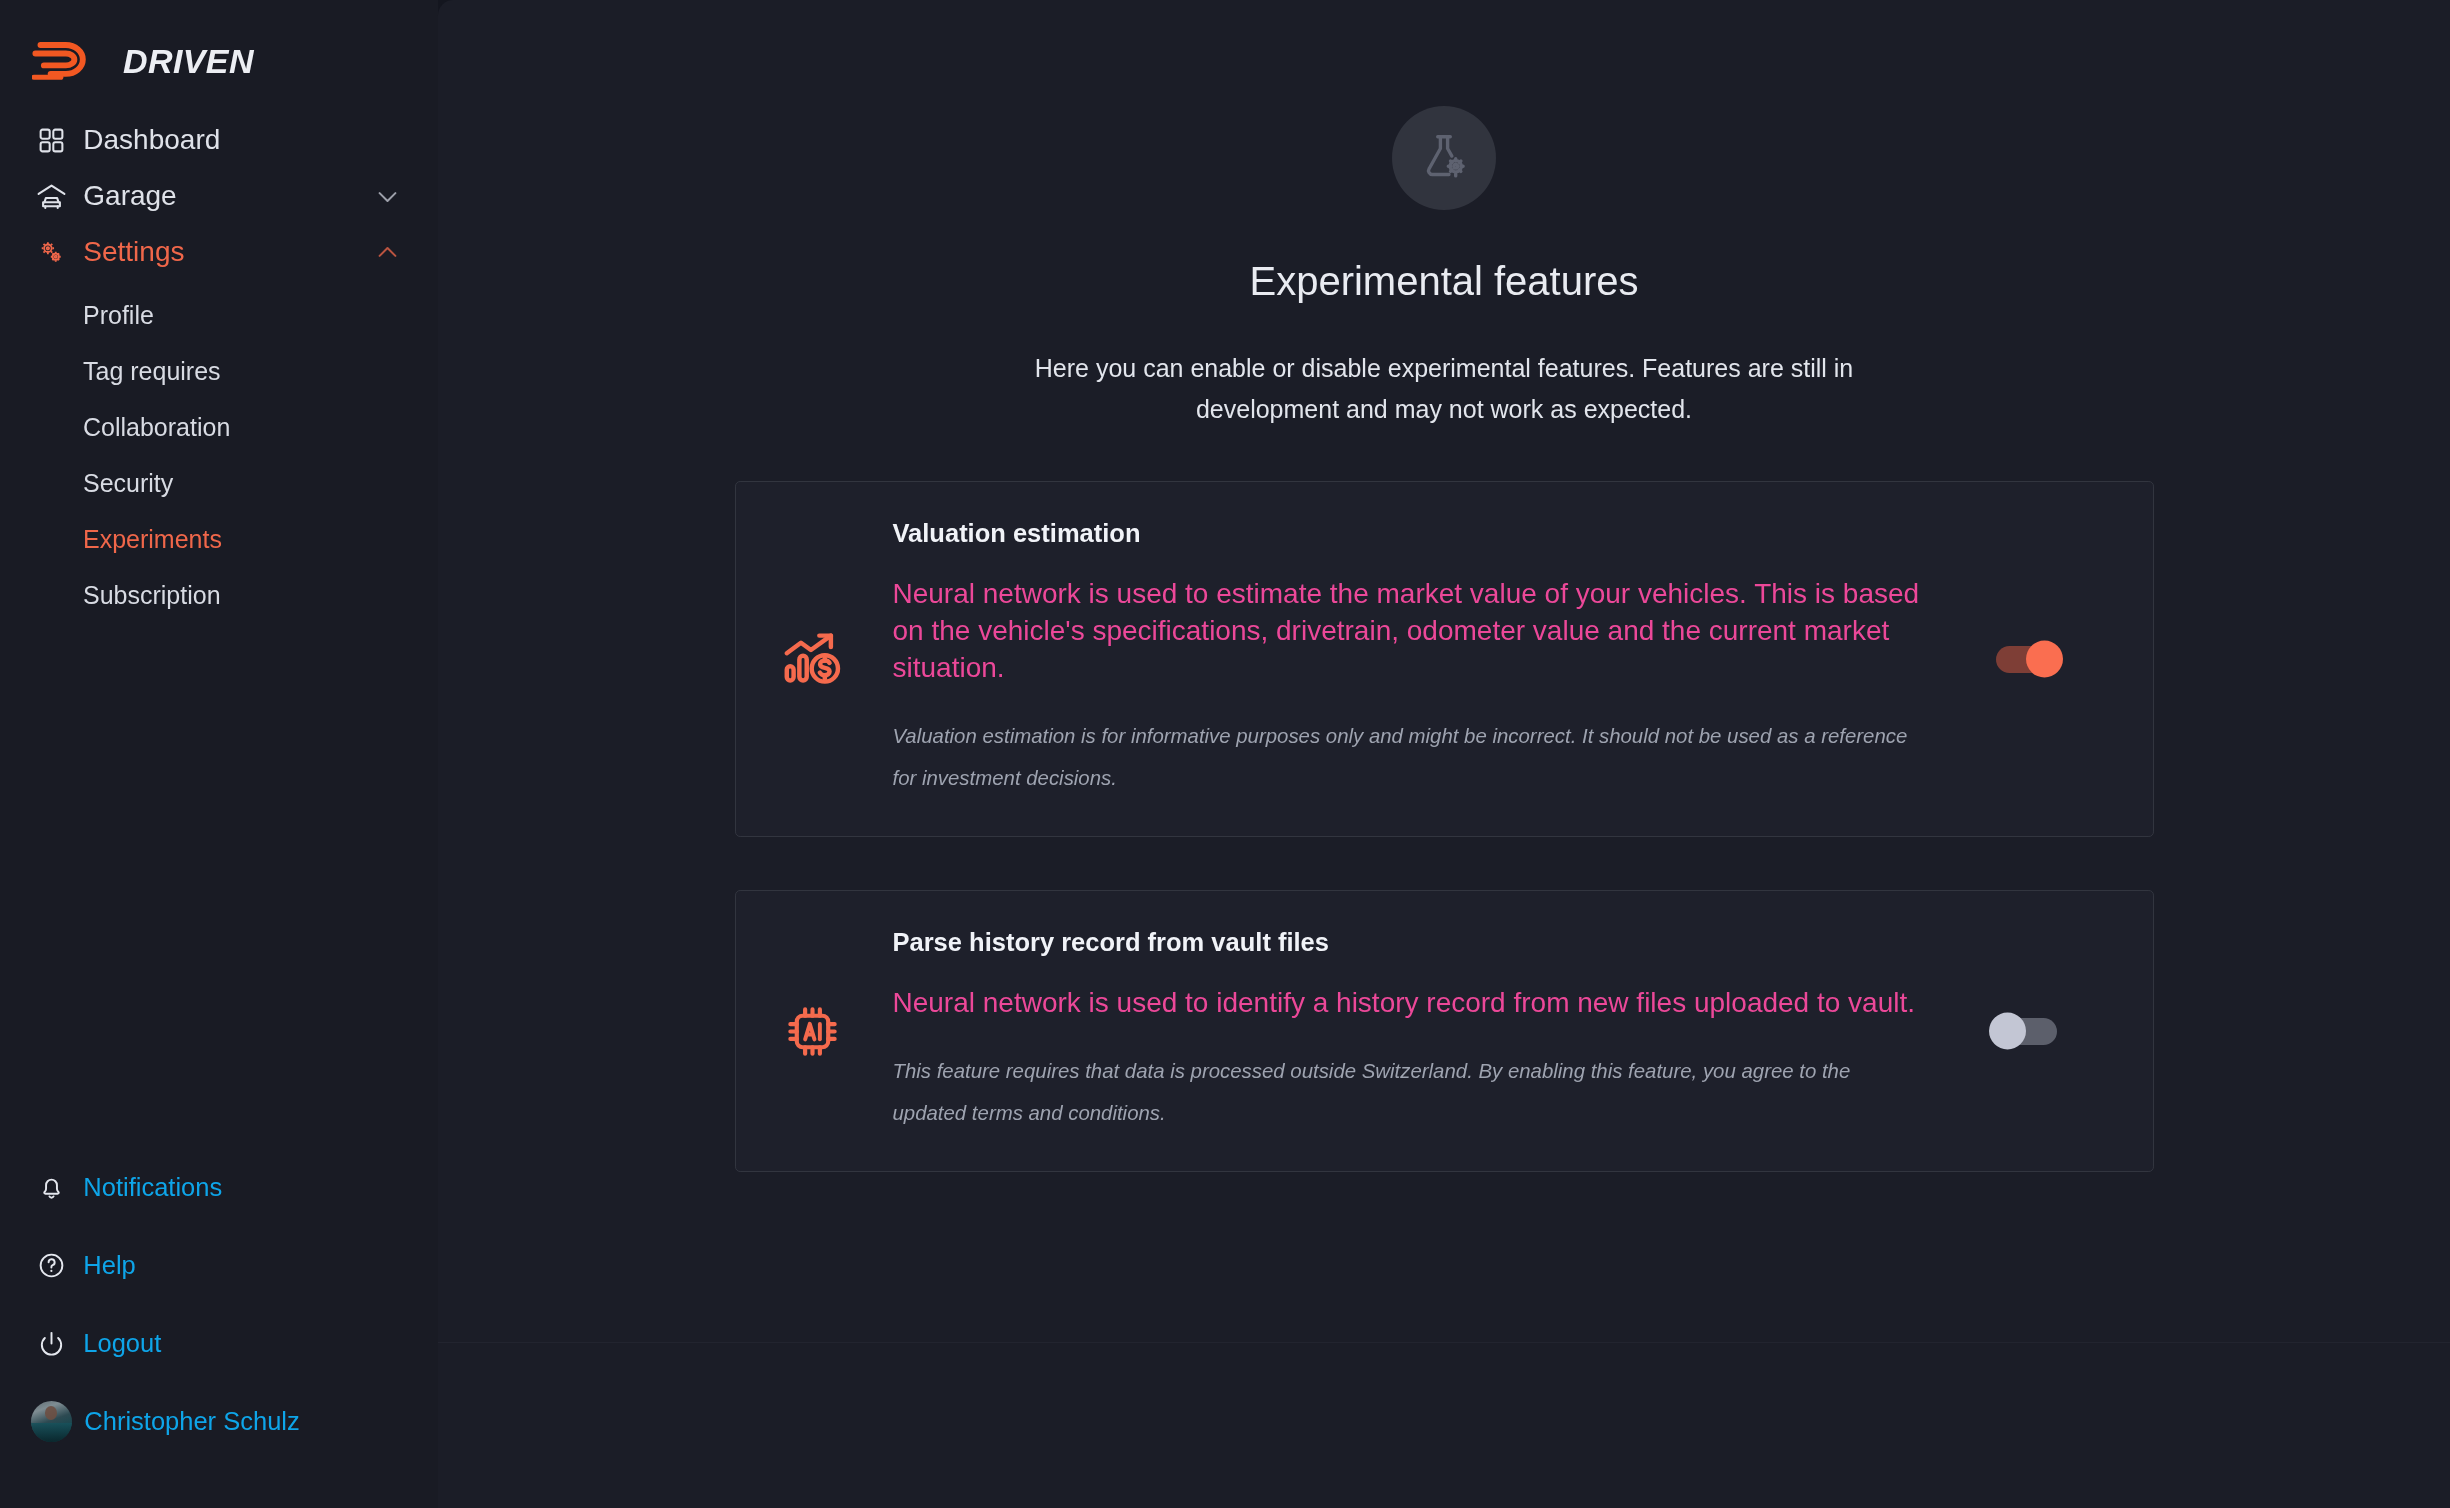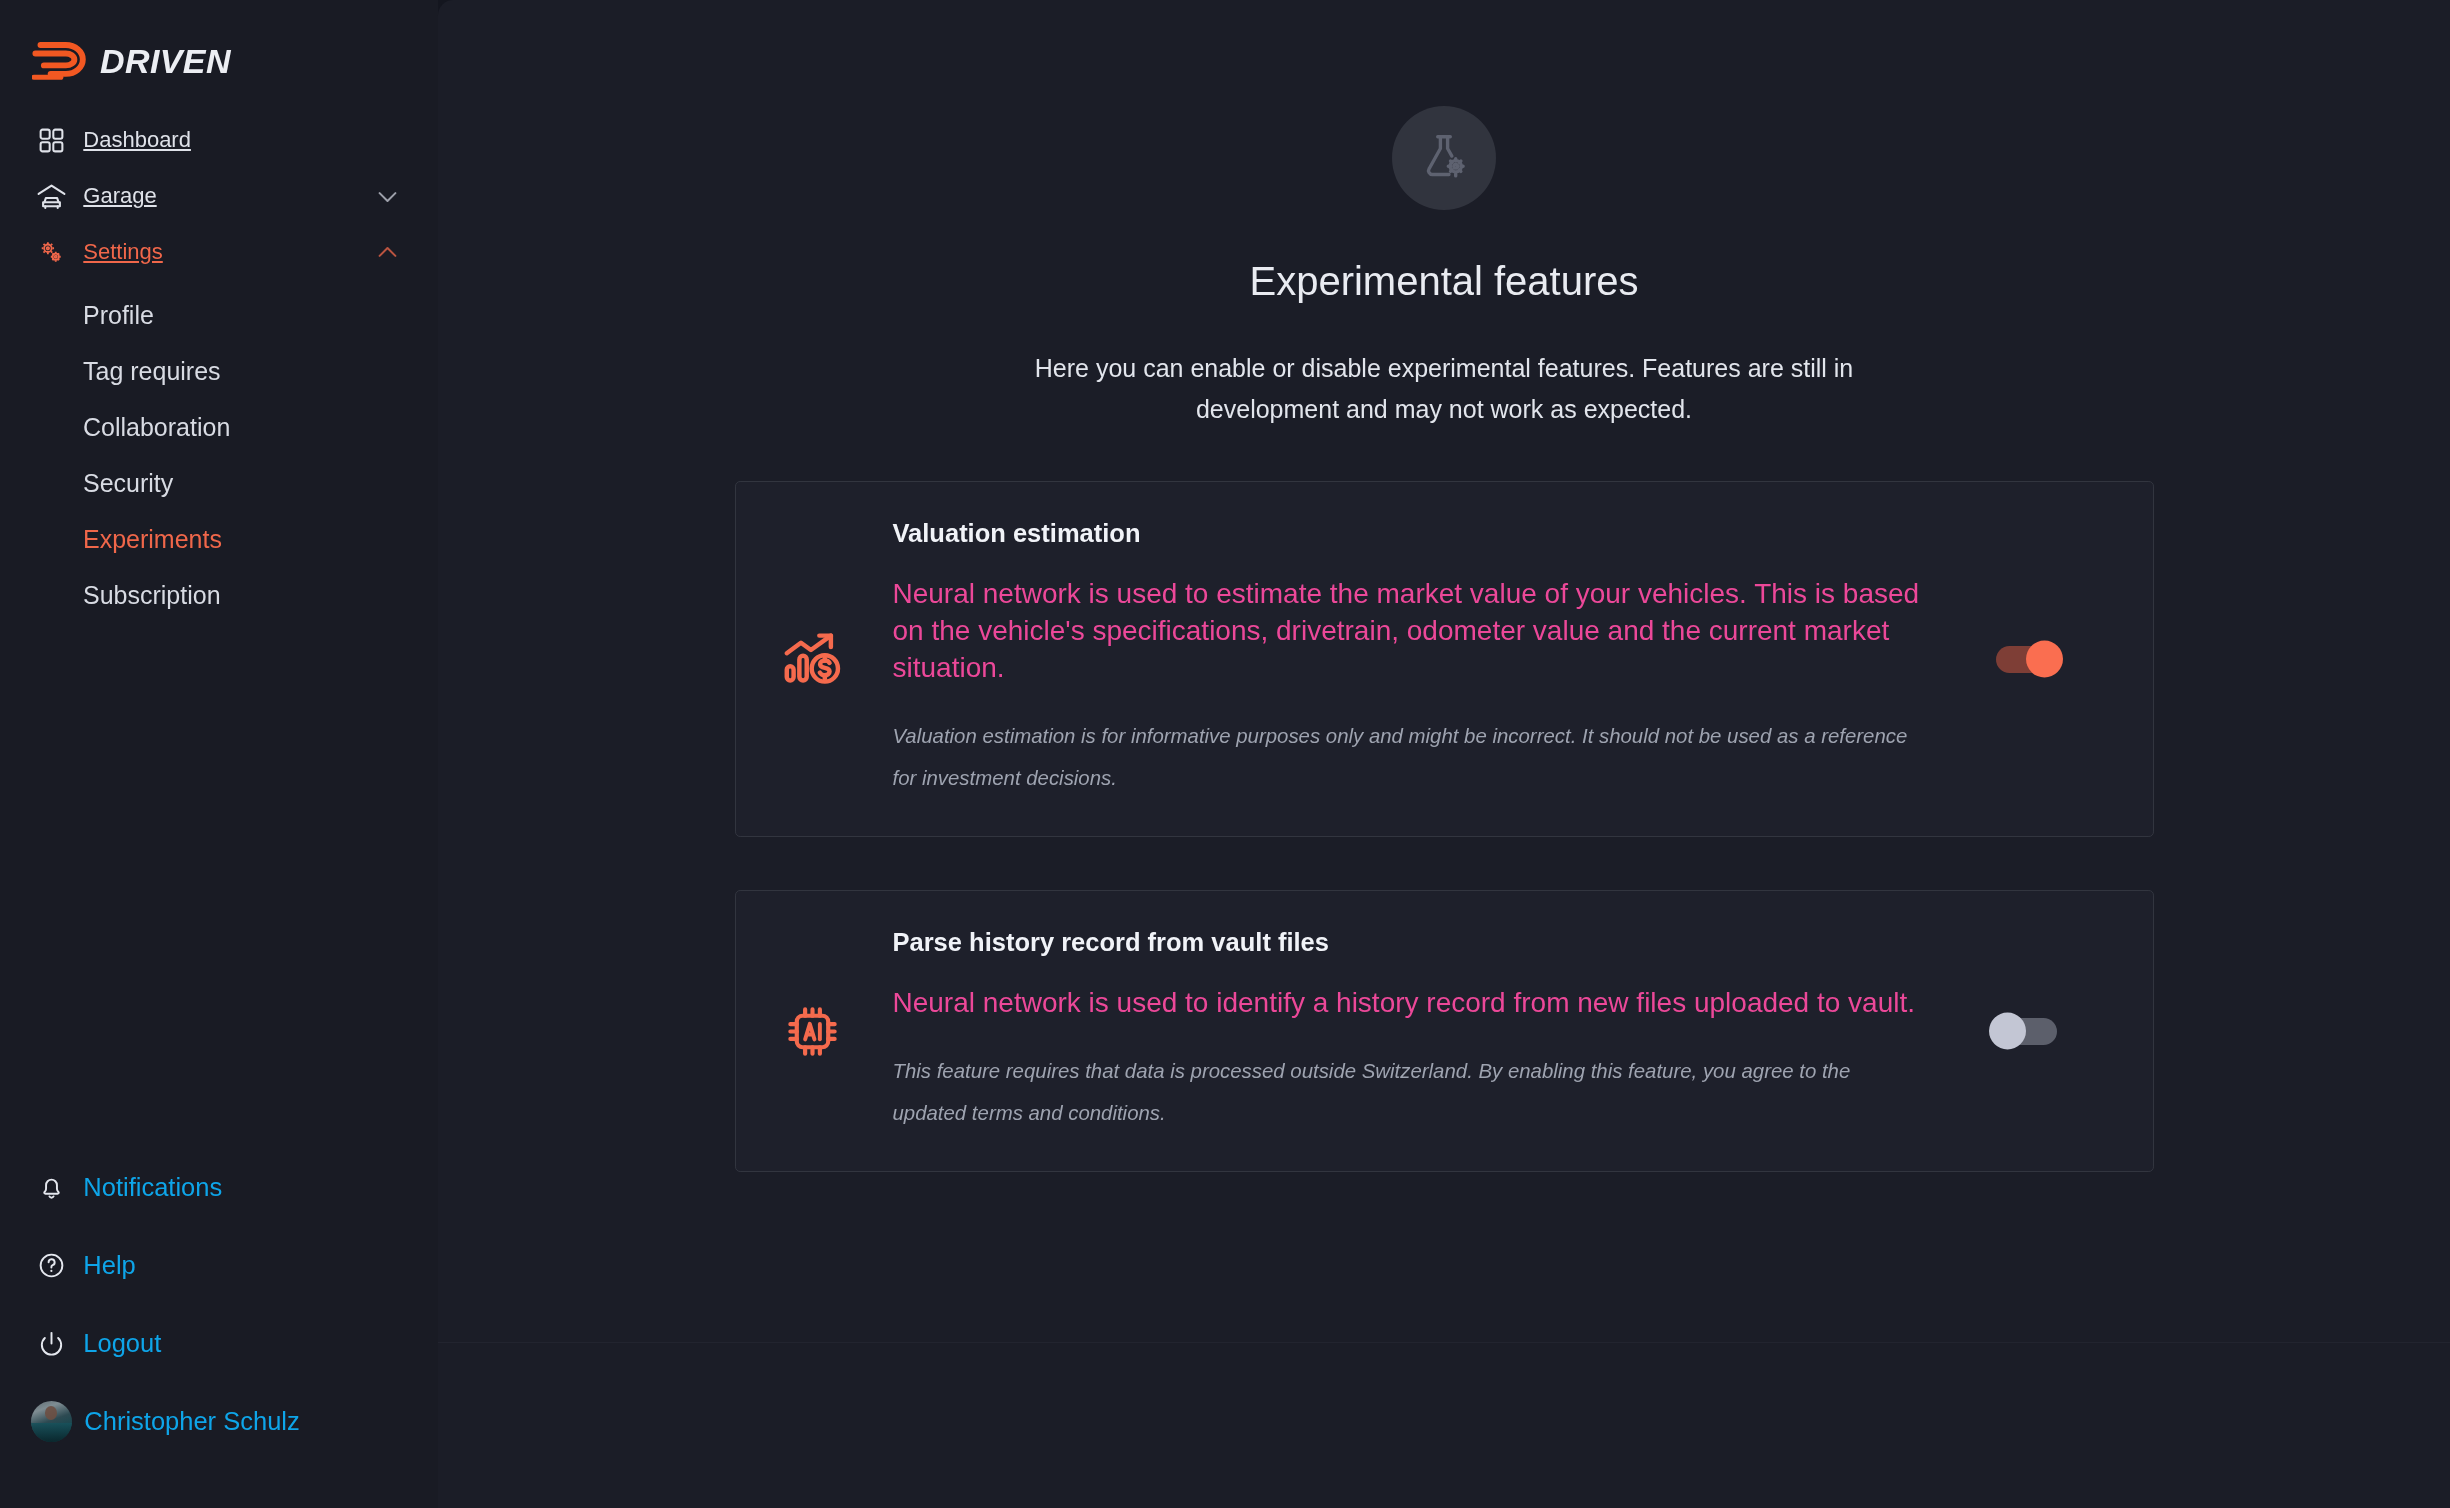--- a/index.html
+++ b/index.html
@@ -13,35 +13,35 @@
 
   
   .sidebar {
     width: 438px; height: 1509px;
     background: #191b24;
     display: flex; flex-direction: column;
     flex: 0 0 438px;
     position: relative;
   }
   .logo-row {
-    display: flex; align-items: center; gap: 7px;
+    display: flex; align-items: center; gap: 30px;
     padding: 31px 0 0 32px; height: 92px;
   }
   .logo-mark { width: 61px; height: 44px; flex: 0 0 61px; }
   .logo-text {
     font-size: 34px; font-weight: bold; font-style: italic;
     color: #eceef3; letter-spacing: 0.4px;
   }
 
   .nav { margin-top: 20.4px; }
   .nav-item {
     display: flex; align-items: center;
     height: 56px; padding: 0 37px 0 34px;
-    color: #dfe2e9; font-size: 22px;
-    cursor: pointer; position: relative; text-decoration: underline;
+    color: #dfe2e9; font-size: 28px;
+    cursor: pointer; position: relative;
   }
   .nav-item .nav-ico {
     width: 34px; height: 34px; flex: 0 0 34px;
     display: flex; align-items: center; justify-content: center;
     margin-right: 15.3px;
   }
   .nav-item .nav-label { flex: 1 1 auto; white-space: nowrap; }
   .nav-item .nav-chev { width: 27px; height: 27px; flex: 0 0 27px; opacity: .75; }
   .nav-item.active { color: #f0674a; }
 

